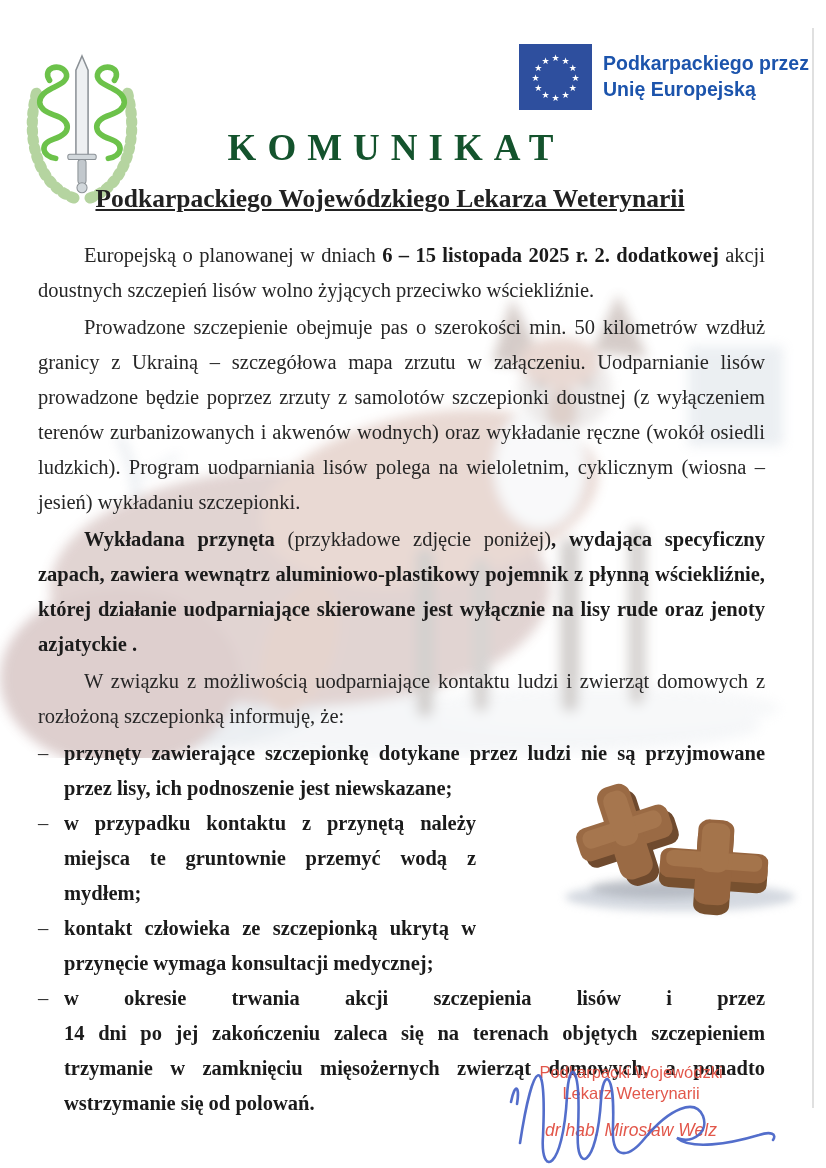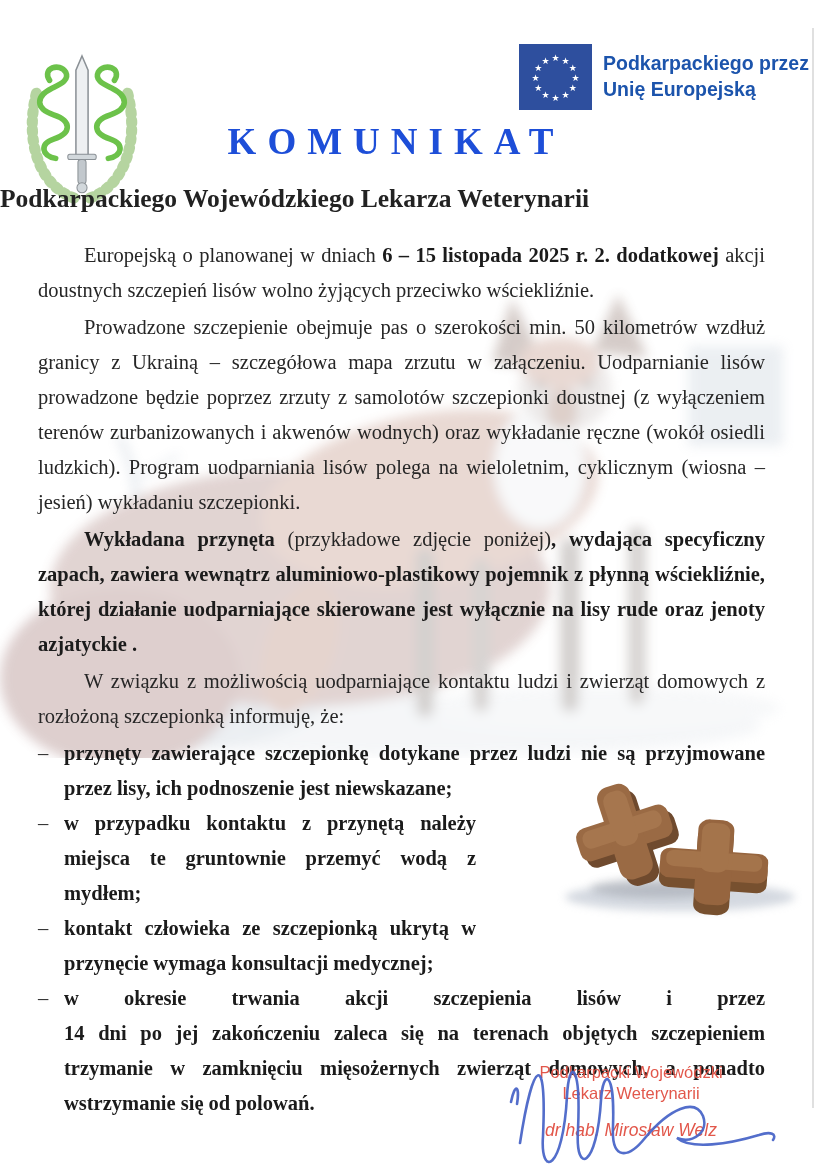--- a/index.html
+++ b/index.html
@@ -14,27 +14,27 @@
   
   .vet-logo{position:absolute;left:10px;top:54px;width:144px;height:150px;}
   .eu-block{position:absolute;left:519px;top:44px;display:flex;gap:11px;}
   .eu-flag{width:73px;height:66px;flex:none;}
   .eu-text{
     font-family:"Liberation Sans","DejaVu Sans",sans-serif;
     font-weight:700;font-size:19.5px;line-height:26px;
     color:#1c54ac;margin-top:6px;white-space:nowrap;
   }
   .doc-title{
-    position:absolute;left:0;top:120px;width:792px;
+    position:absolute;left:0;top:126px;width:792px;
     text-align:center;font-size:37px;font-weight:600;
-    letter-spacing:11px;color:#1d4ed8;
+    letter-spacing:11px;color:#14532d;
   }
   .doc-subtitle{
     position:absolute;left:0;top:184px;width:780px;
-    text-align:left;font-size:25.5px;font-weight:700;color:#222;
+    text-align:center;font-size:25.5px;font-weight:700;color:#222;text-decoration:underline;
   }
   
   .watermark{position:absolute;left:0;top:258px;width:826px;height:500px;pointer-events:none;}
   
   .body-text{
     position:absolute;left:38px;top:238px;width:727px;
     font-size:20.5px;line-height:35px;text-align:justify;
   }
   .body-text p{margin:0 0 2px 0;text-indent:46px;}
   .b{font-weight:700;color:#1b1b1b;margin-top:24px;}

